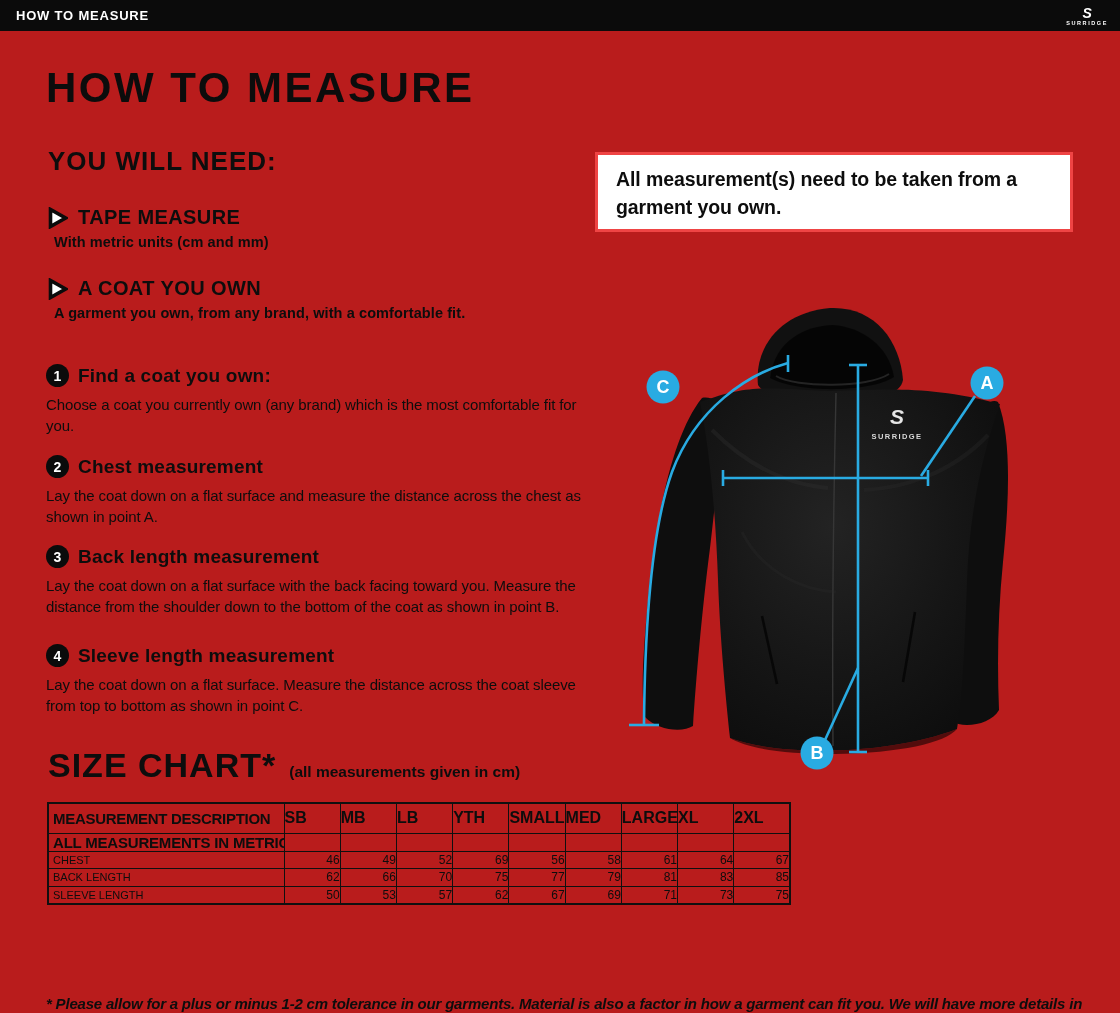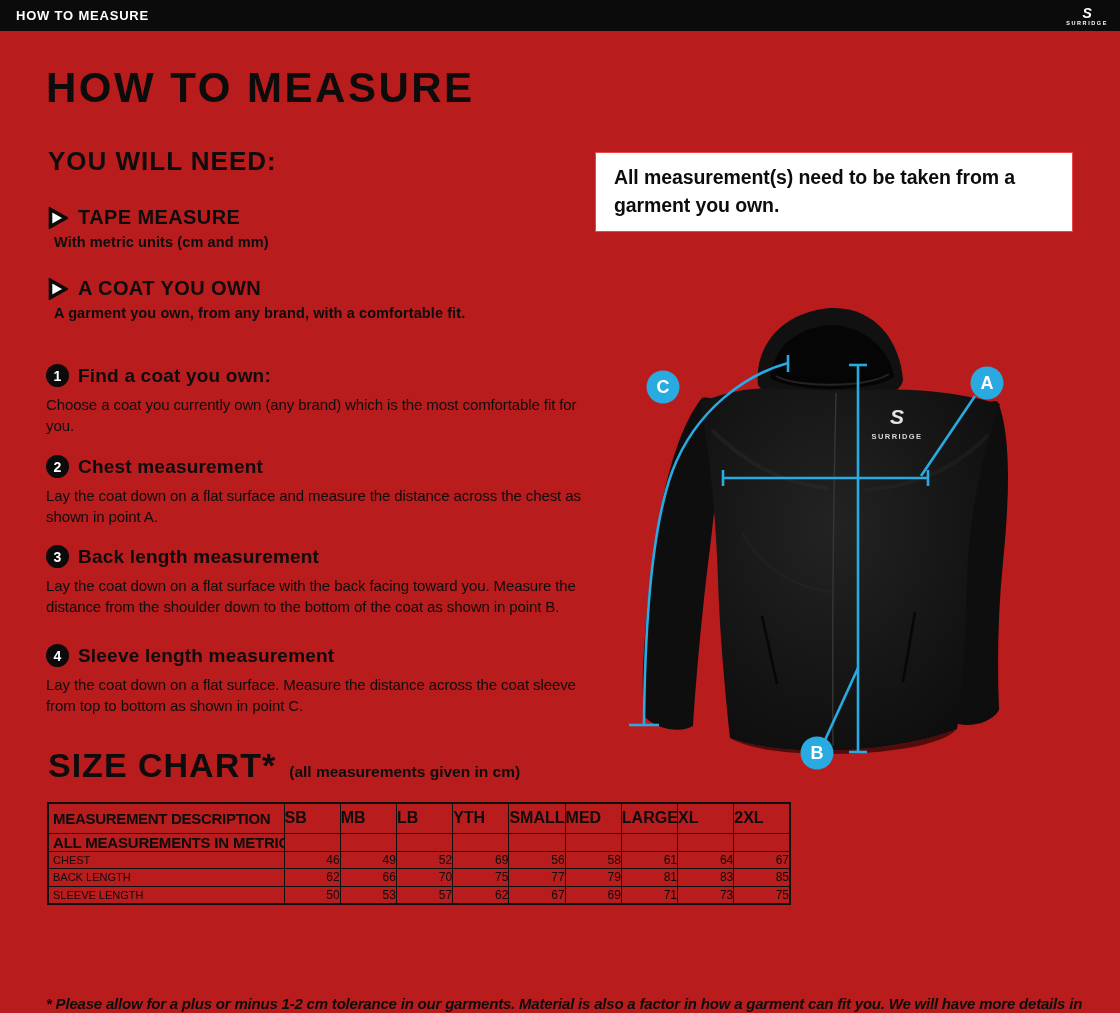--- a/index.html
+++ b/index.html
@@ -31,21 +31,21 @@
   .step .row { display:flex; align-items:center; gap:9px; }
   .step-num {
     width:23px; height:23px; border-radius:50%; background:#0b0b0b; color:#fff;
     font-size:14px; font-weight:700; display:flex; align-items:center; justify-content:center; flex:0 0 auto;
   }
   .step-title { font-size:19px; font-weight:700; letter-spacing:.2px; }
   .step-desc { margin-top:7px; width:552px; font-size:15px; font-weight:400; line-height:1.43; letter-spacing:-0.1px; }
   
   .callout {
     position:absolute; left:595px; top:152px; width:478px; height:80px;
-    border:1px solid #ef4444; padding:11px 18px; background:#fff;
+    border:3px solid #ef4444; padding:11px 18px; background:#fff;
   }
   .callout p { font-size:19.5px; font-weight:700; line-height:1.42; letter-spacing:-0.1px; }
   
   .diagram { position:absolute; left:600px; top:280px; width:520px; height:530px; }
   
   .sizechart-head { position:absolute; left:48px; top:746px; display:flex; align-items:baseline; gap:13px; }
   .sizechart-head .big { font-size:34px; font-weight:700; letter-spacing:1px; }
   .sizechart-head .small { font-size:15.5px; font-weight:700; }
   table.size-table {
     position:absolute; left:47px; top:802px; width:744px; border-collapse:collapse;

